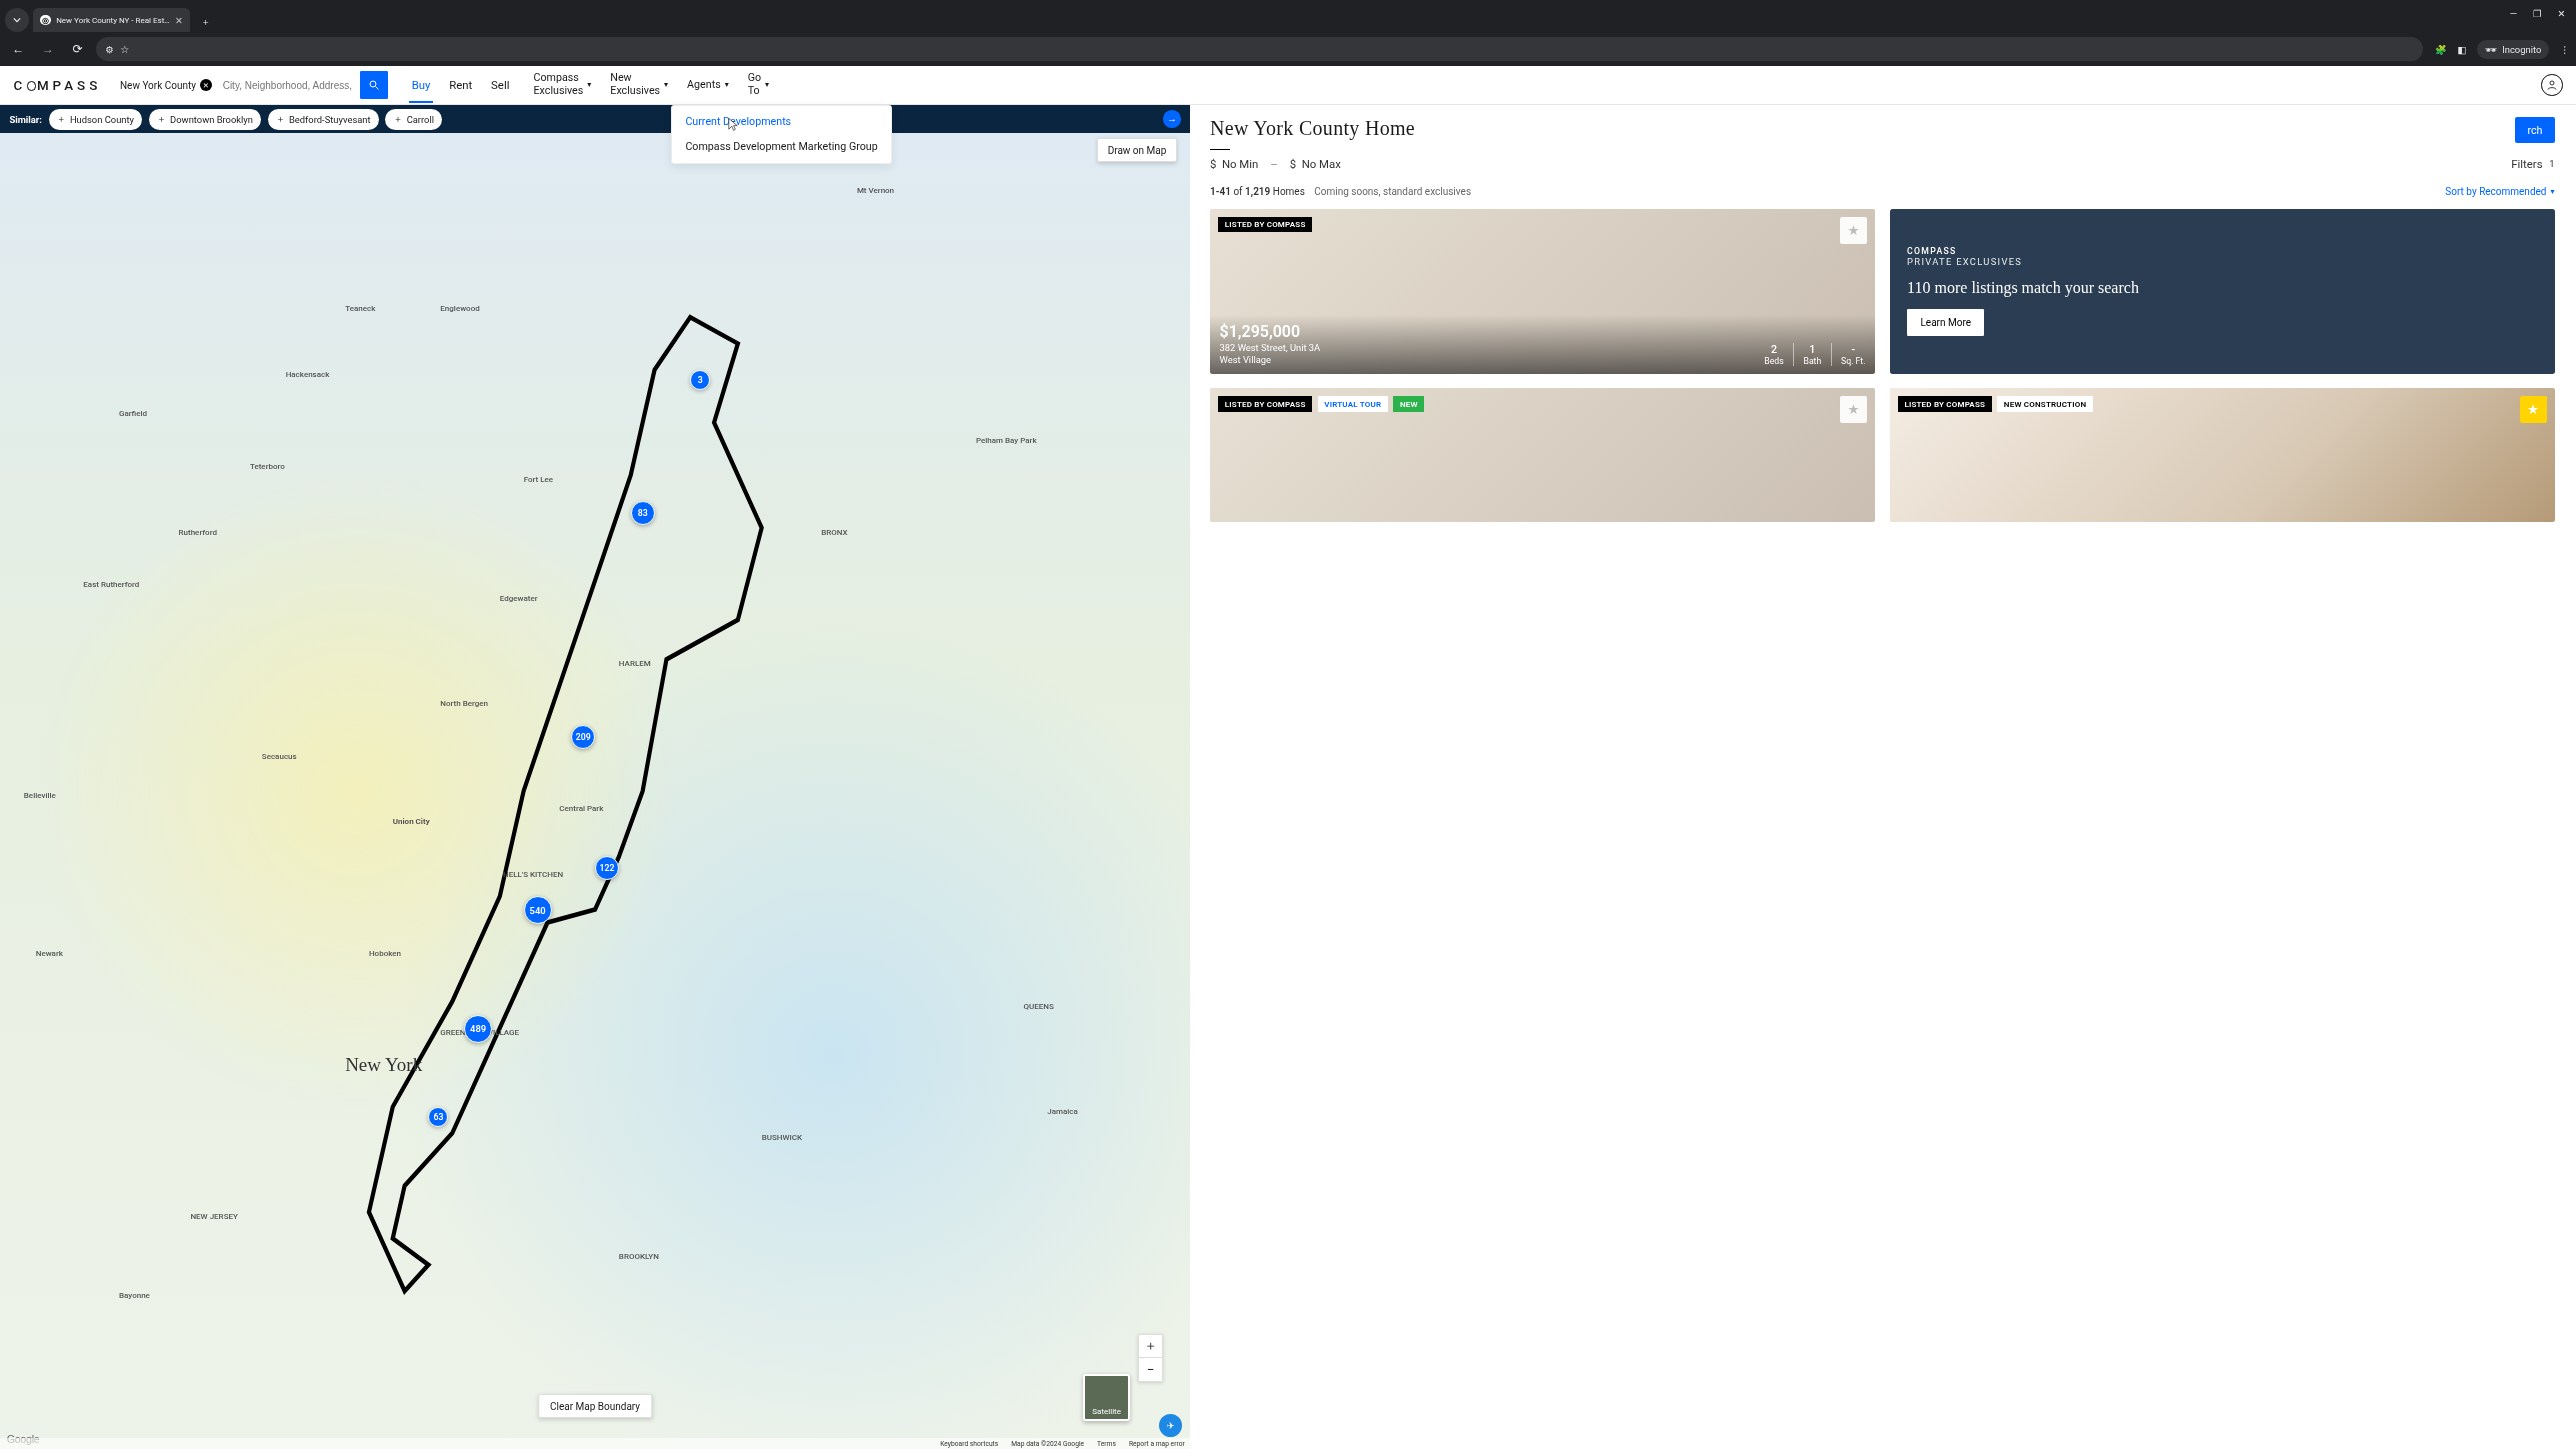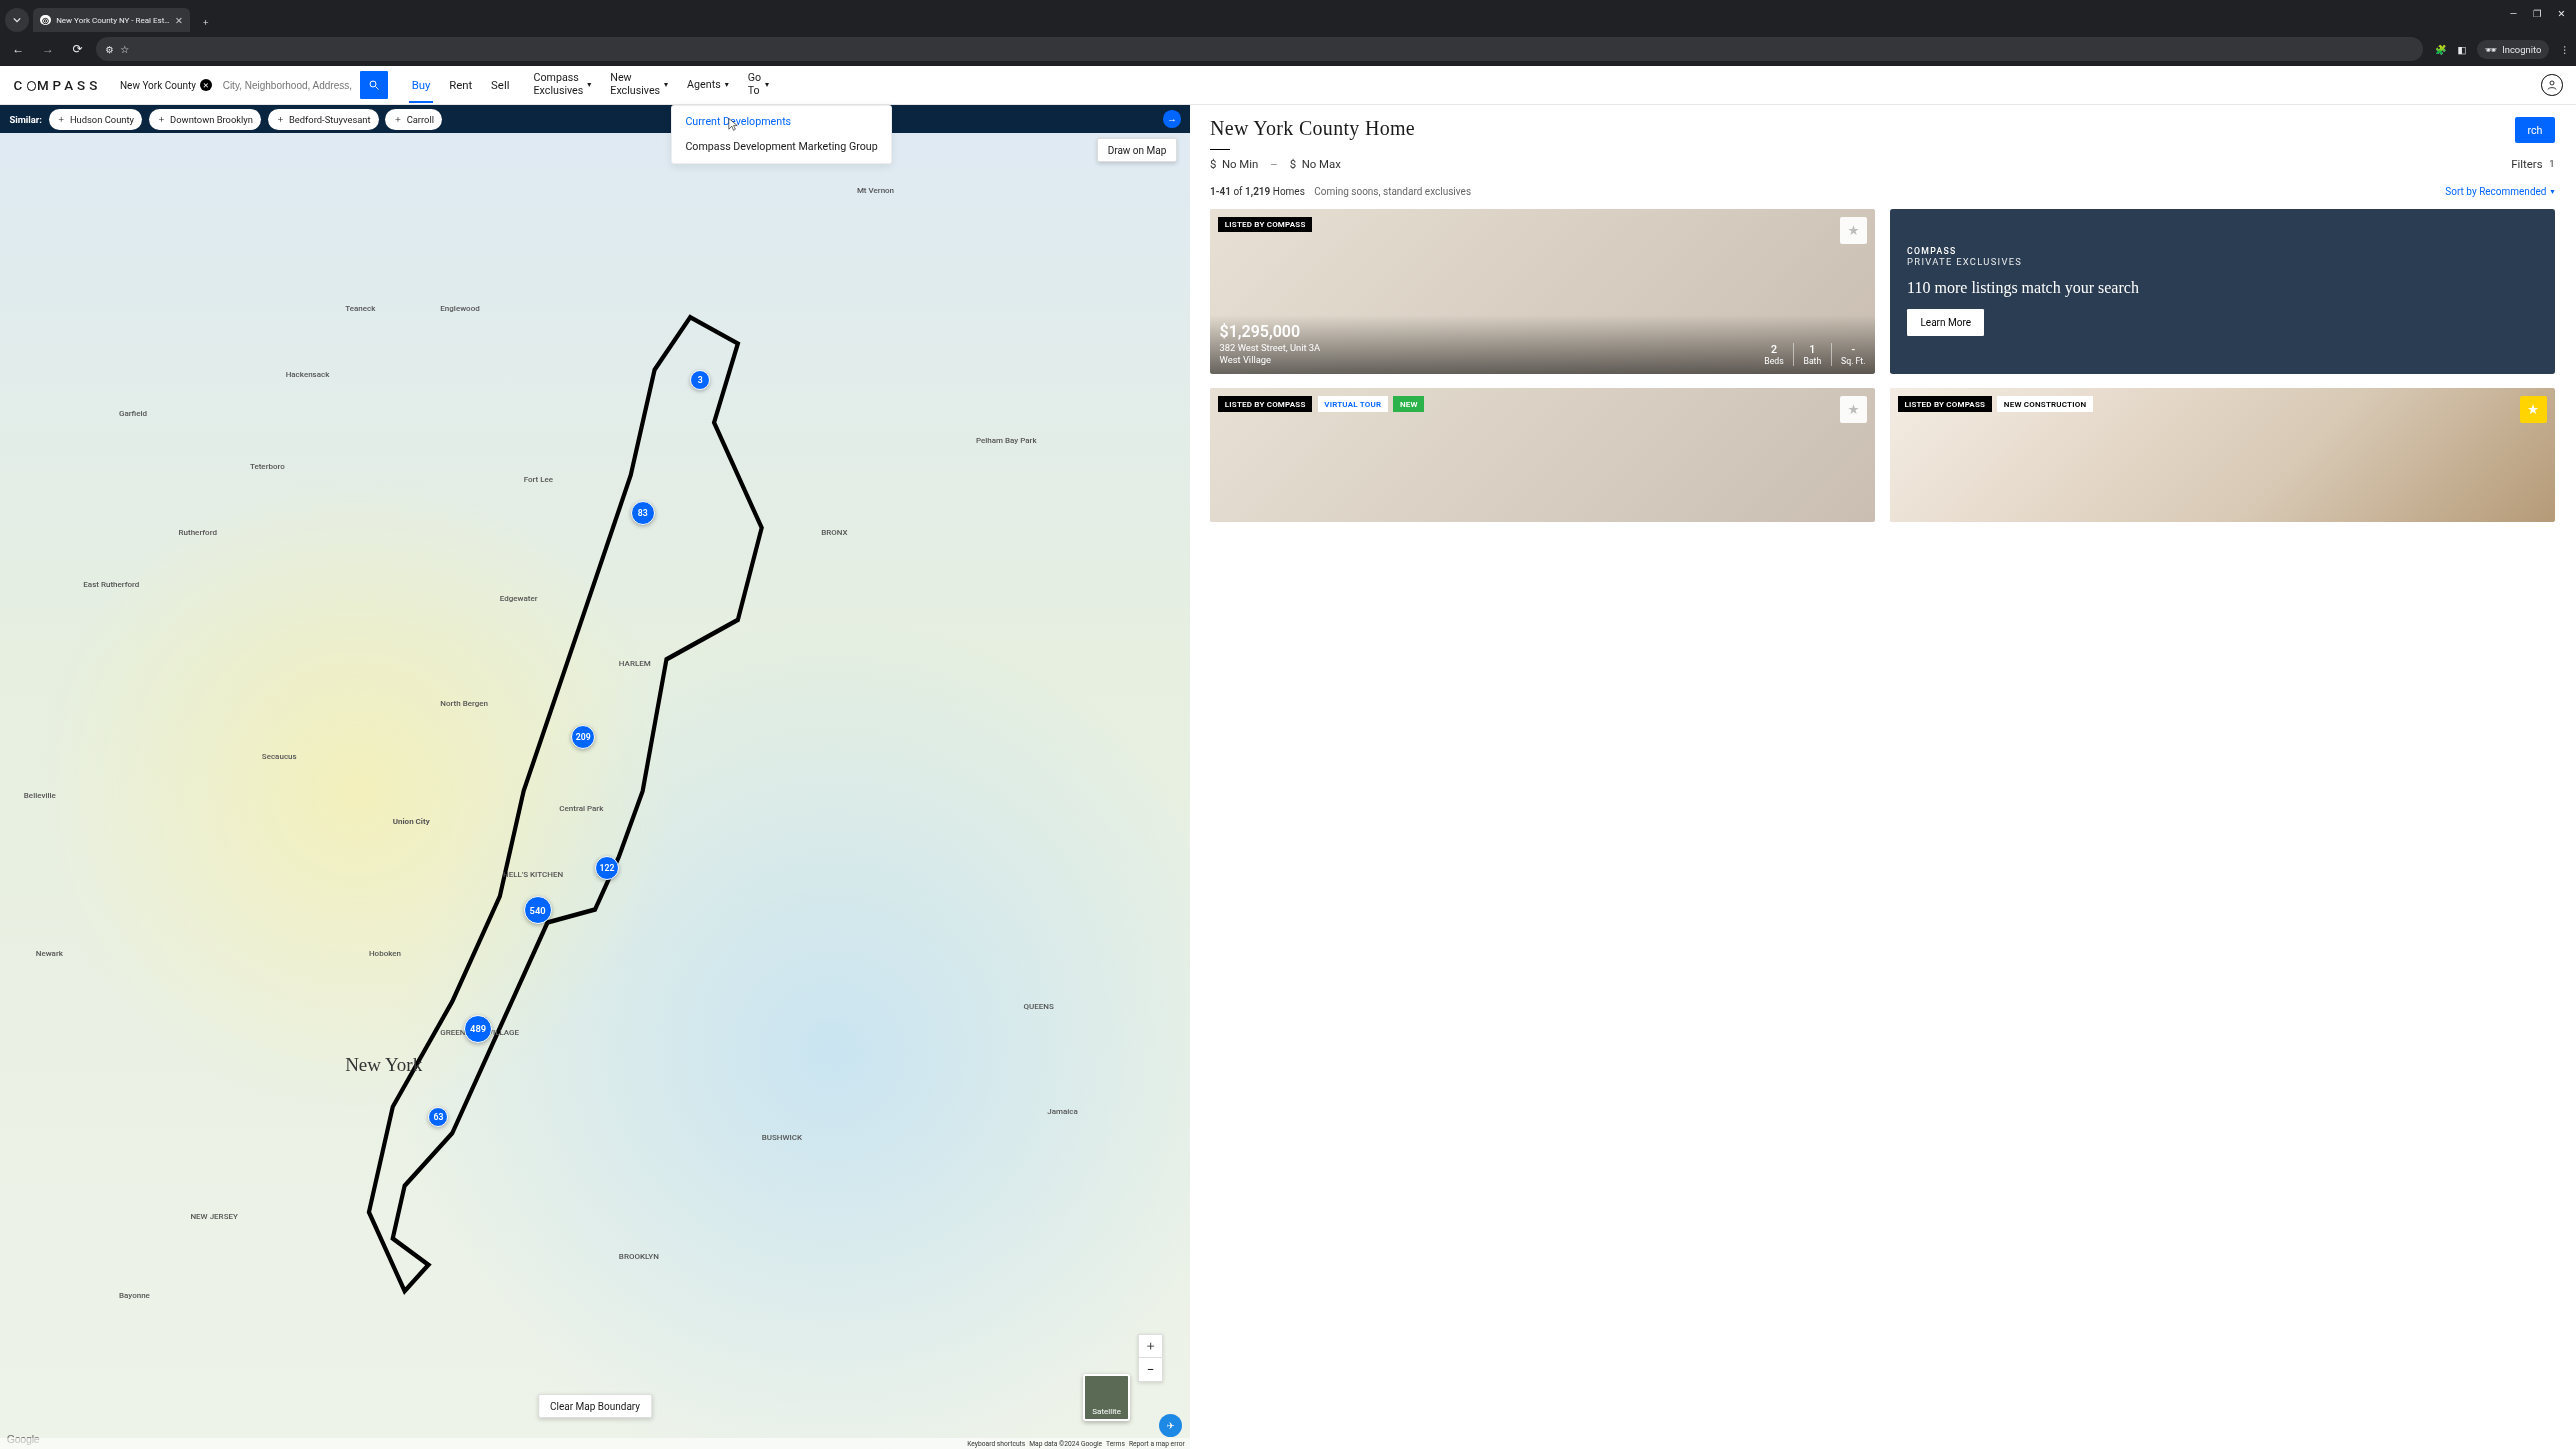--- a/index.html
+++ b/index.html
@@ -69,21 +69,21 @@
   .map-label.big { font-size:19px; font-weight:500; color:#333; font-family:Georgia, serif;}
   .map-cluster { position:absolute; background:#0066ff; color:#fff; border:1.3px solid #fff; border-radius:50%; font-size:8.7px; font-weight:600; display:flex;align-items:center;justify-content:center; box-shadow:0 1.3px 4px rgba(0,0,0,.3);}
   .map-cluster.c30{width:20px;height:20px;} .map-cluster.c36{width:24px;height:24px;font-size:8.7px;} .map-cluster.c42{width:28px;height:28px;font-size:9.4px;}
   .draw-btn { position:absolute; top:5.4px; right:13.4px; background:#fff; border:0.7px solid #ddd; border-radius:2px; padding:5.4px 9.4px; font-size:10px; box-shadow:0 1.3px 4px rgba(0,0,0,.15);}
   .clear-boundary { position:absolute; bottom:31px; left:50%; transform:translateX(-50%); background:#fff; border:0.7px solid #ddd; padding:5.4px 10.7px; font-size:10px; border-radius:2px; box-shadow:0 1.3px 4px rgba(0,0,0,.15);}
   .sat-toggle { position:absolute; bottom:28px; right:60px; width:47px; height:47px; background:#5a6a55; border:2px solid #fff; border-radius:2.7px; display:flex;align-items:flex-end;justify-content:center;color:#fff;font-size:8px;padding-bottom:2.7px; box-shadow:0 1.3px 4px rgba(0,0,0,.25);}
   .zoom-ctrl { position:absolute; bottom:67px; right:27px; background:#fff; border:0.7px solid #ddd; display:flex; flex-direction:column; box-shadow:0 1.3px 4px rgba(0,0,0,.15);}
   .zoom-ctrl div { width:23px; height:23px; display:flex;align-items:center;justify-content:center;font-size:13.4px; }
   .zoom-ctrl div:first-child{border-bottom:0.7px solid #ddd;}
   .transit-btn { position:absolute; bottom:12px; right:8px; width:23px; height:23px; border-radius:50%; background:#1e88e5; color:#fff; display:flex;align-items:center;justify-content:center;}
-  .map-footer { position:absolute; bottom:0; left:0; right:0; display:flex; justify-content:flex-end; gap:4px; padding:1.3px 5.4px; font-size:6.7px; color:#333; background:rgba(255,255,255,.6);}
+  .map-footer { position:absolute; bottom:0; left:0; right:0; display:flex; justify-content:flex-end; gap:13px; padding:1.3px 5.4px; font-size:6.7px; color:#333; background:rgba(255,255,255,.6);}
   .google-logo { position:absolute; bottom:4px; left:6.7px; font-size:10.7px; color:#666; font-family:Arial; letter-spacing:-0.3px;}
   .map-boundary { position:absolute; border:none; pointer-events:none; }
 
   
   .results { flex:1; padding:12px 21.5px 0 20px; overflow:hidden; position:relative; background:#fff;}
   .results h1 { font-size:20px; font-weight:500; font-family:Georgia, 'Times New Roman', serif; letter-spacing:0.3px; }
   .title-underline { width:20px; height:0.7px; background:#000; margin:9.4px 0 6.7px;}
   .filter-row { display:flex; align-items:center; gap:12px; font-size:11.4px; color:#333; }
   .filter-row .money { display:flex; align-items:center; gap:5.4px; }
   .filter-row .dash { color:#888; }

